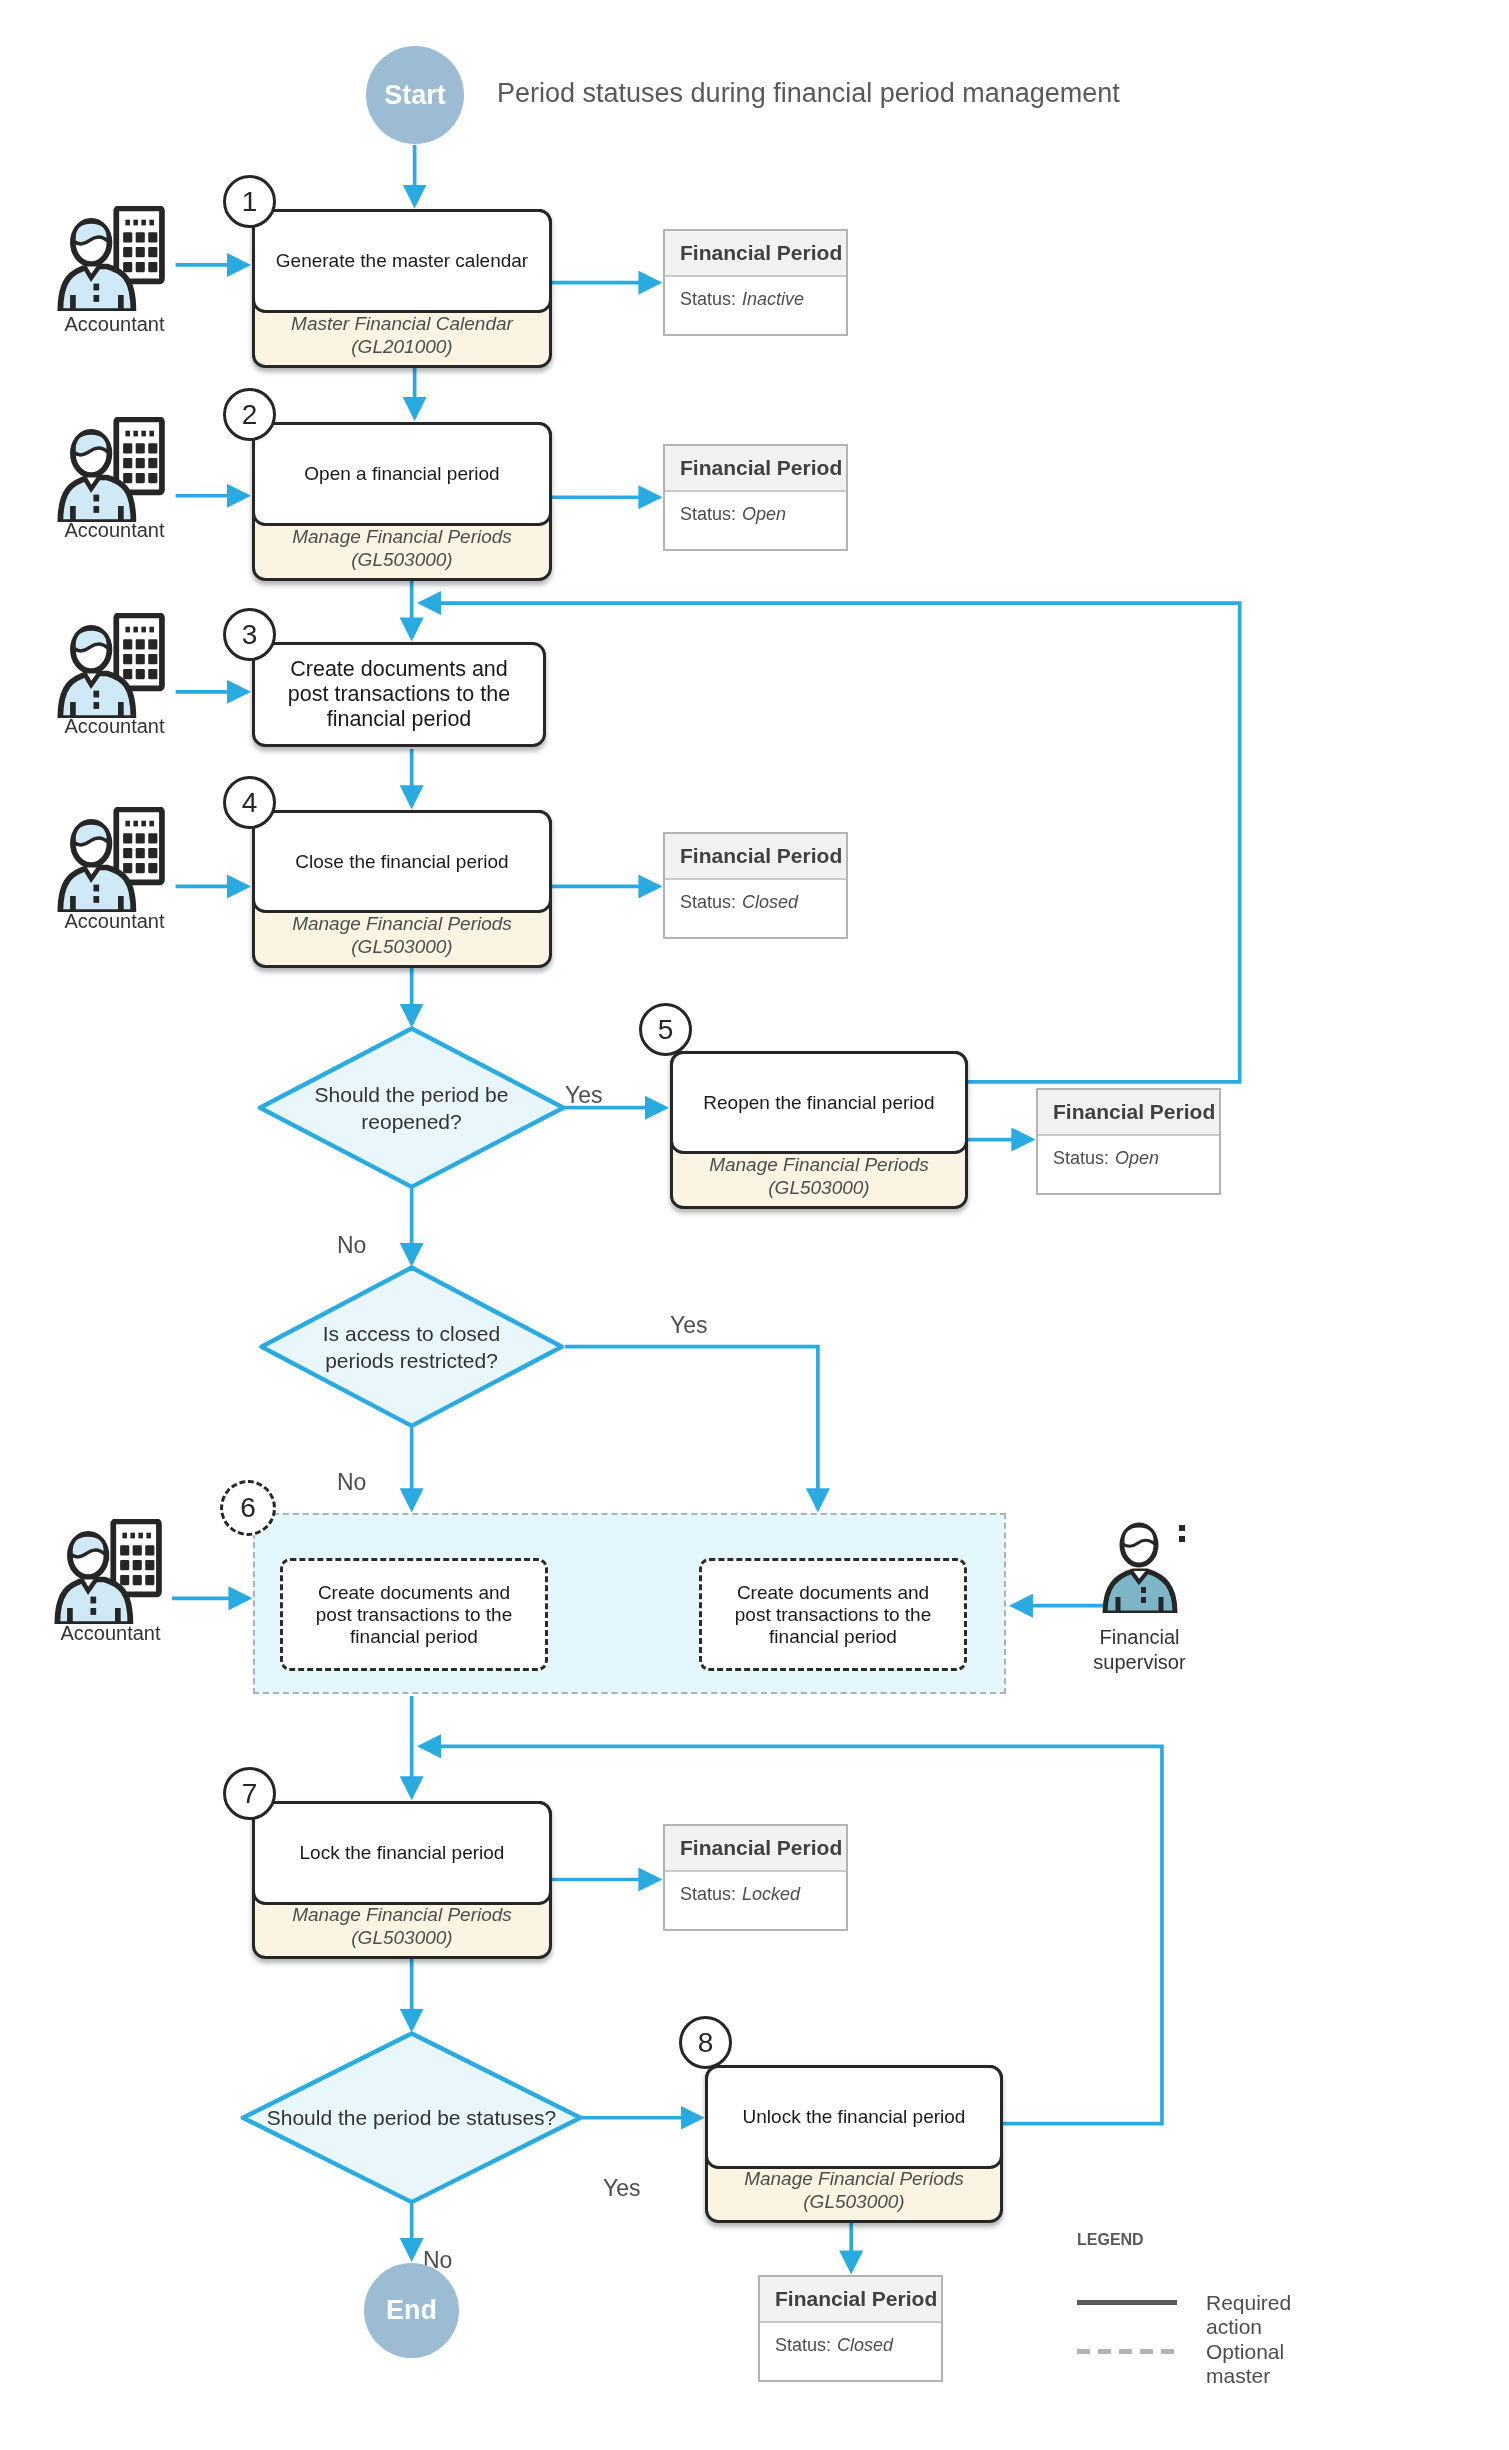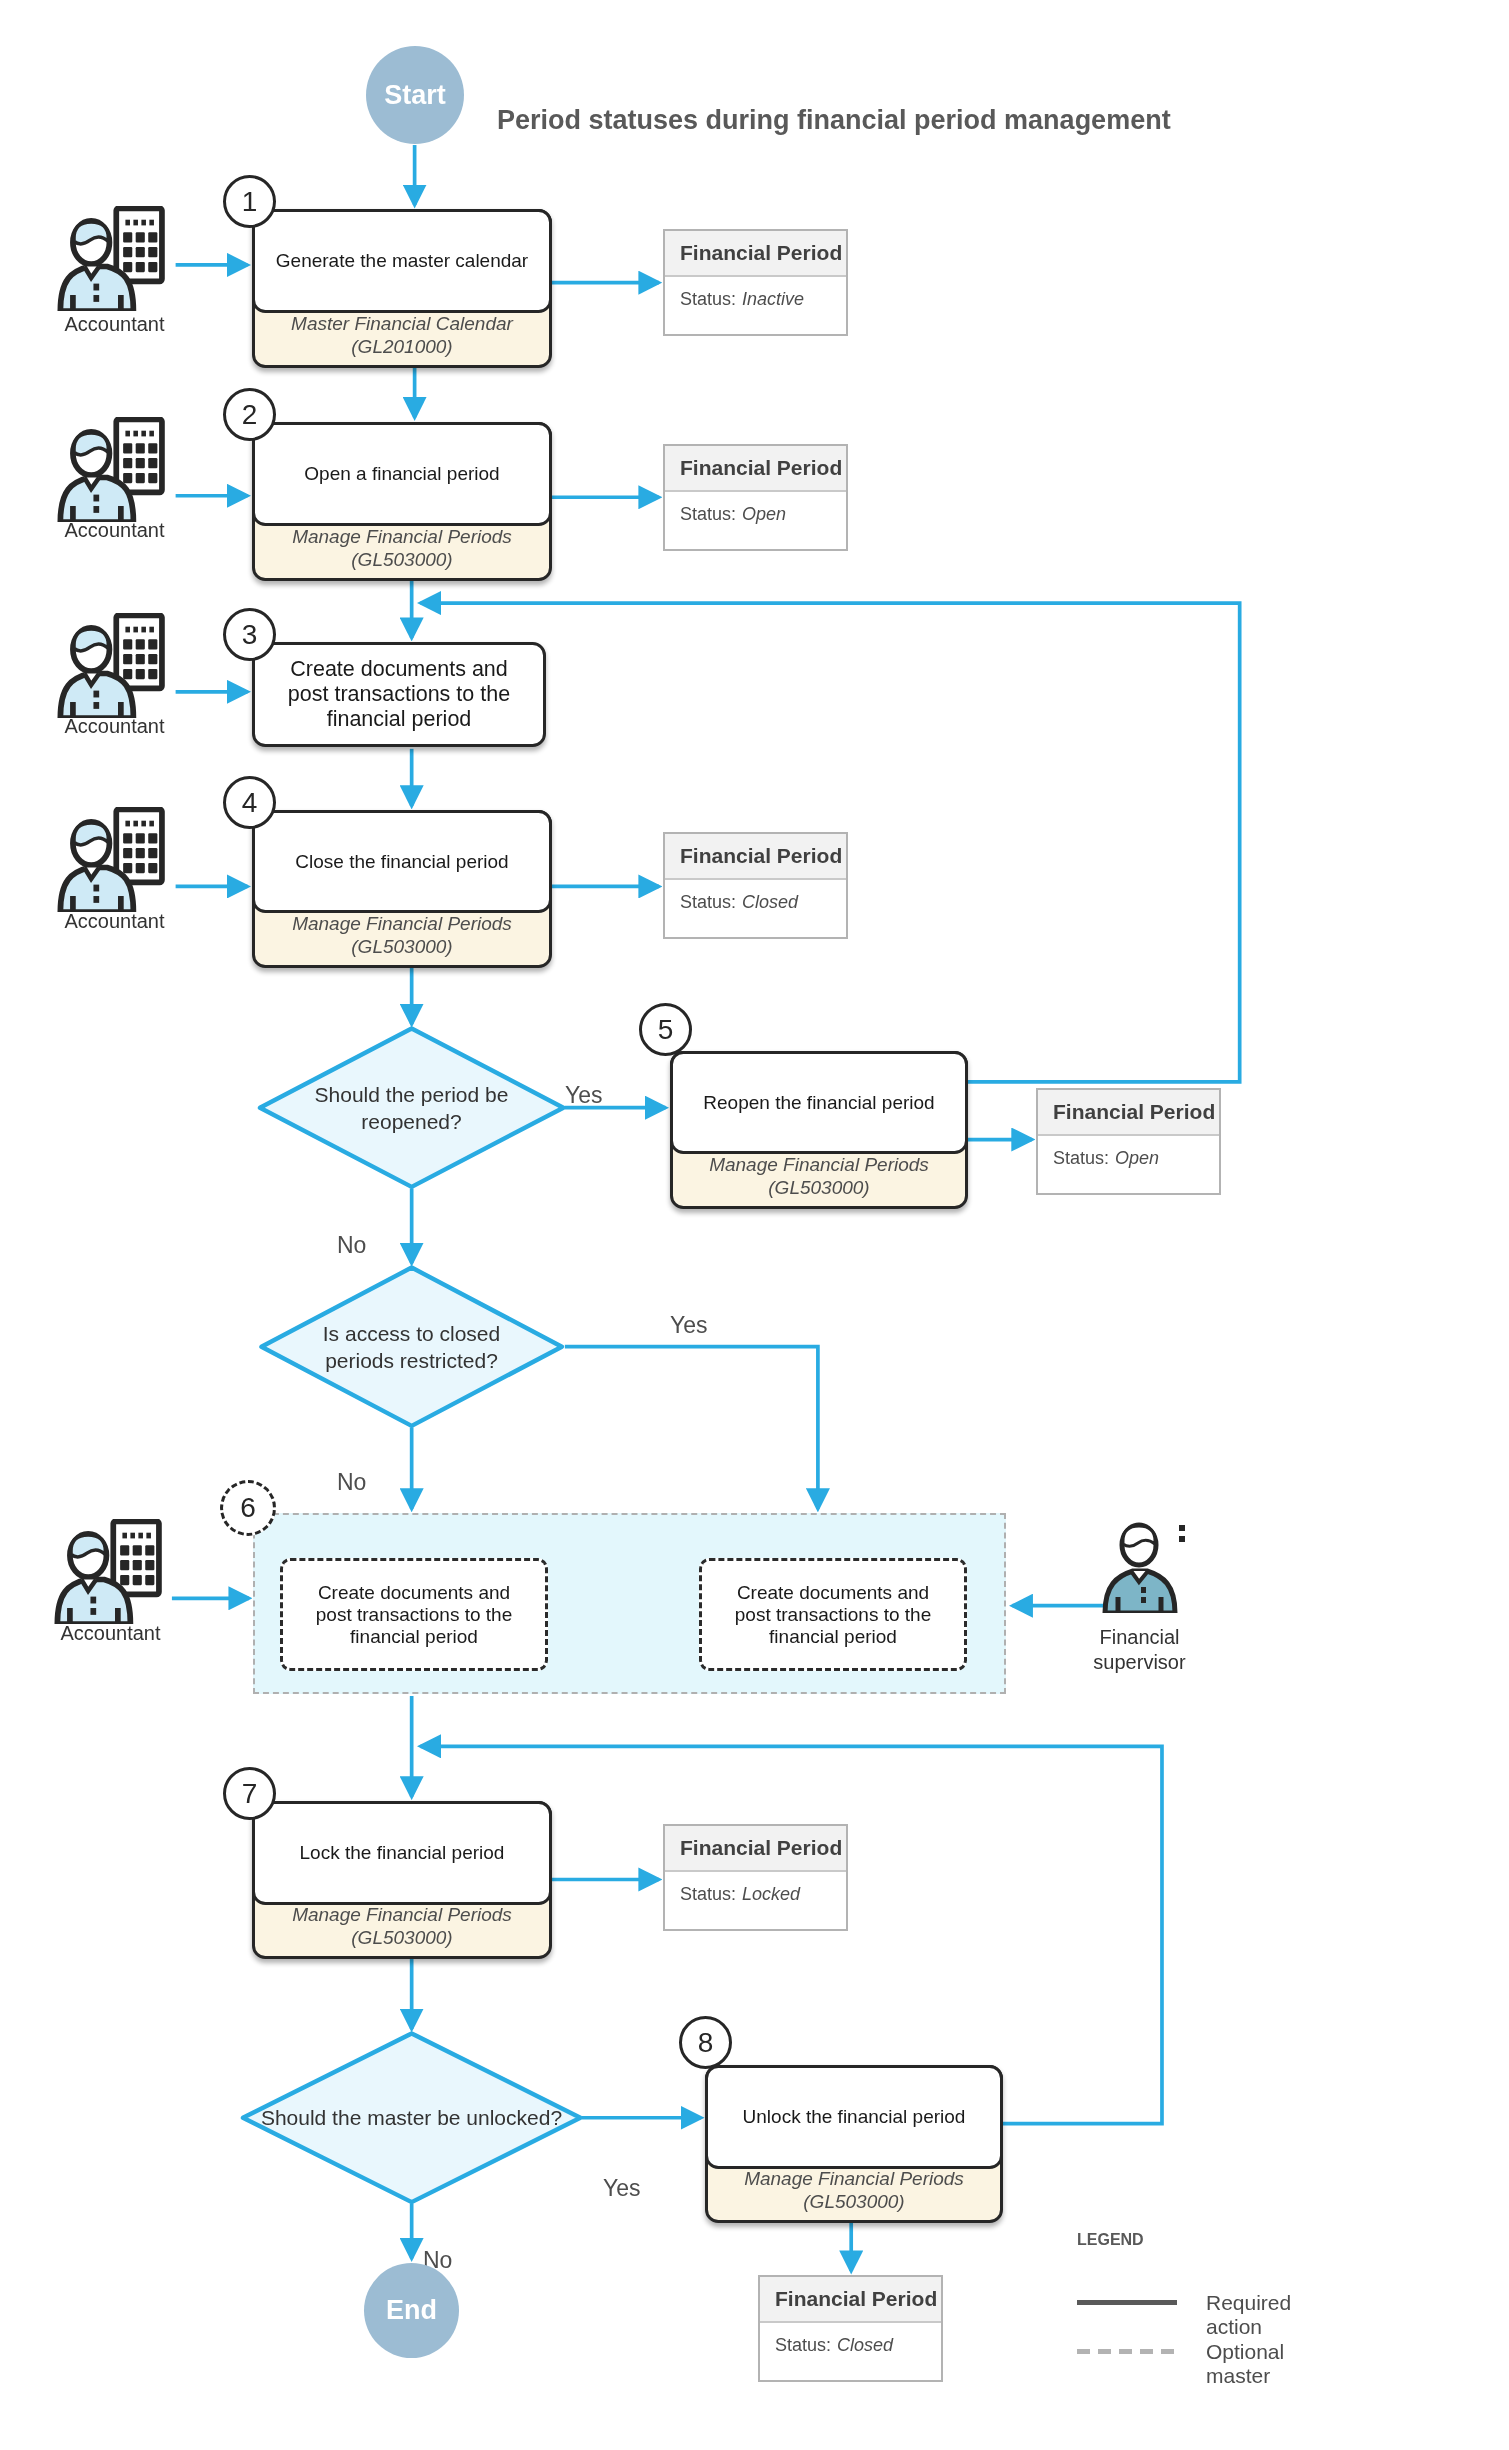--- a/index.html
+++ b/index.html
@@ -5,21 +5,21 @@
   html,body{margin:0;padding:0;background:#fff;}
   #canvas{position:relative;width:1320px;height:2450px;background:#fff;
           font-family:"Liberation Sans",sans-serif;overflow:hidden;}
   
   #conn-layer{position:absolute;left:0;top:0;width:1510px;height:2450px;z-index:1;}
   .conn{stroke:#29abe2;stroke-width:5;fill:none;}
   .diamond{fill:#e9f7fd;stroke:#29abe2;stroke-width:6;stroke-linejoin:round;}
   
   .terminal{position:absolute;z-index:3;border-radius:50%;background:#9cbcd3;color:#fff;
             font-weight:bold;font-size:27px;display:flex;align-items:center;justify-content:center;}
-  .page-title{position:absolute;z-index:3;font-size:27px;font-weight:bold;color:#595959;margin-top:27px;}
+  .page-title{position:absolute;z-index:3;font-size:27px;font-weight:normal;color:#595959;}
   
   .step-box{position:absolute;z-index:2;background:#fbf4e2;border:3px solid #262626;
             border-radius:13.3px;box-shadow:0 3.7px 5.2px rgba(0,0,0,.3);}
   .step-main{position:absolute;left:-3px;top:-3px;right:-3px;background:#fff;border:3px solid #262626;
              border-radius:13.3px;display:flex;align-items:center;justify-content:center;text-align:center;
              font-size:19px;color:#1a1a1a;padding:0 19px;box-sizing:border-box;}
   .step-single{position:absolute;z-index:2;background:#fff;border:3px solid #262626;border-radius:13.3px;
                box-shadow:0 3.7px 5.2px rgba(0,0,0,.3);display:flex;align-items:center;justify-content:center;
                text-align:center;font-size:21.5px;color:#1a1a1a;padding:0 22px;box-sizing:border-box;}
   .step-screen{position:absolute;left:0;right:0;bottom:6px;text-align:center;font-style:italic;
@@ -238,21 +238,21 @@
     <div class="step-screen">
       <span>Manage Financial Periods</span><br>
       <span>(GL503000)</span>
     </div>
   </div>
   <div class="fp-box" style="left:663px;top:1824px;">
     <div class="fp-header">Financial Period</div>
     <div class="fp-body"><span class="fp-prefix">Status:</span><i>Locked</i></div>
   </div>
 
-  <div class="diamond-text" style="left:256px;top:2070px;width:311px;height:96px;">Should the master be unlocked?</div>
+  <div class="diamond-text" style="left:256px;top:2070px;width:311px;height:96px;">Should the period be statuses?</div>
   <div class="branch-label" style="left:603px;top:2142px;">Yes</div>
   <div class="branch-label" style="left:423px;top:2214px;">No</div>
 
   <div class="num-circle" style="left:679px;top:2016px;">8</div>
   <div class="step-box" style="left:705px;top:2065px;width:292px;height:152px;">
     <div class="step-main" style="height:104px;">Unlock the financial period</div>
     <div class="step-screen">
       <span>Manage Financial Periods</span><br>
       <span>(GL503000)</span>
     </div>

